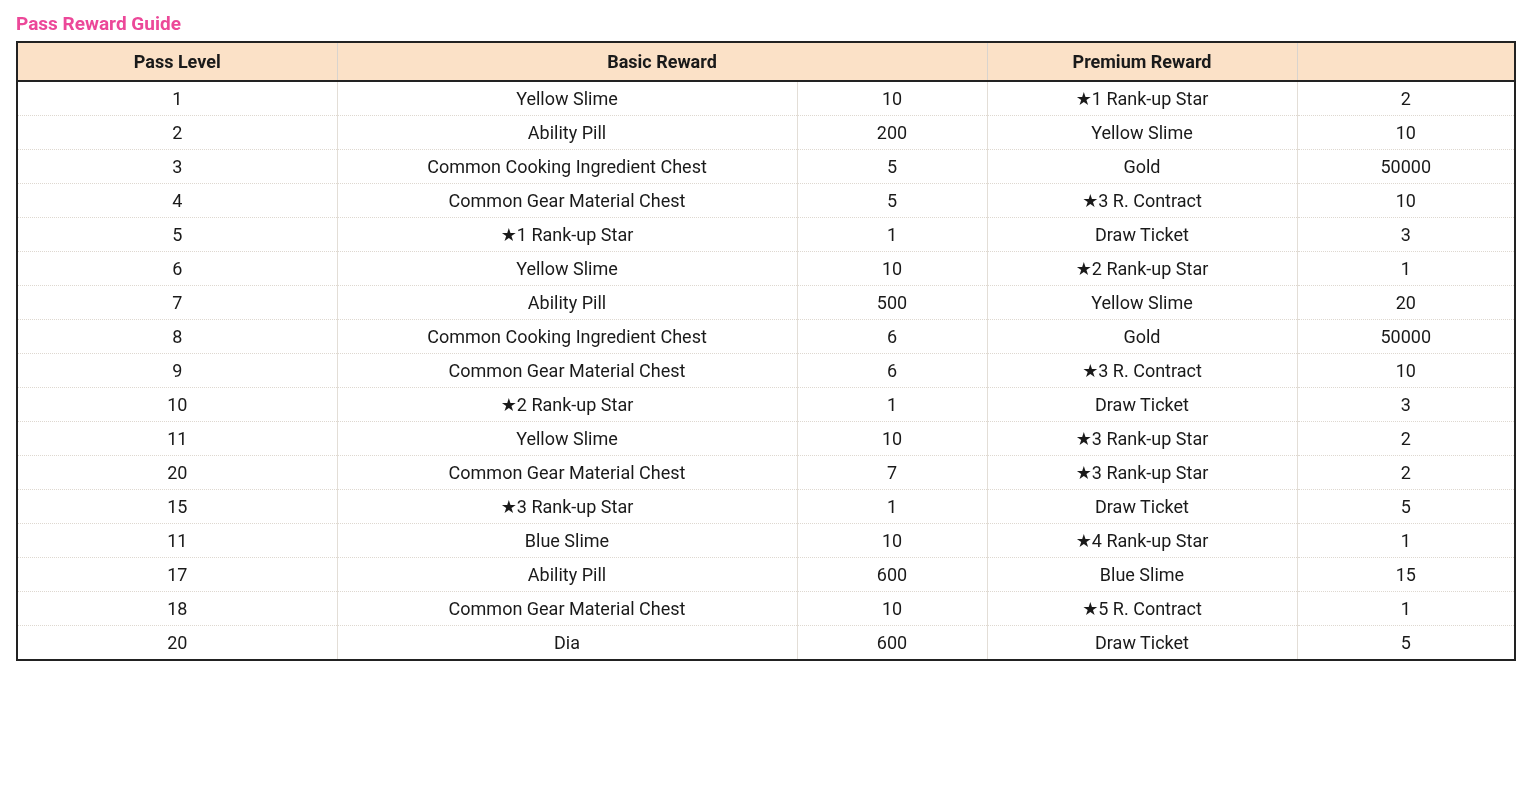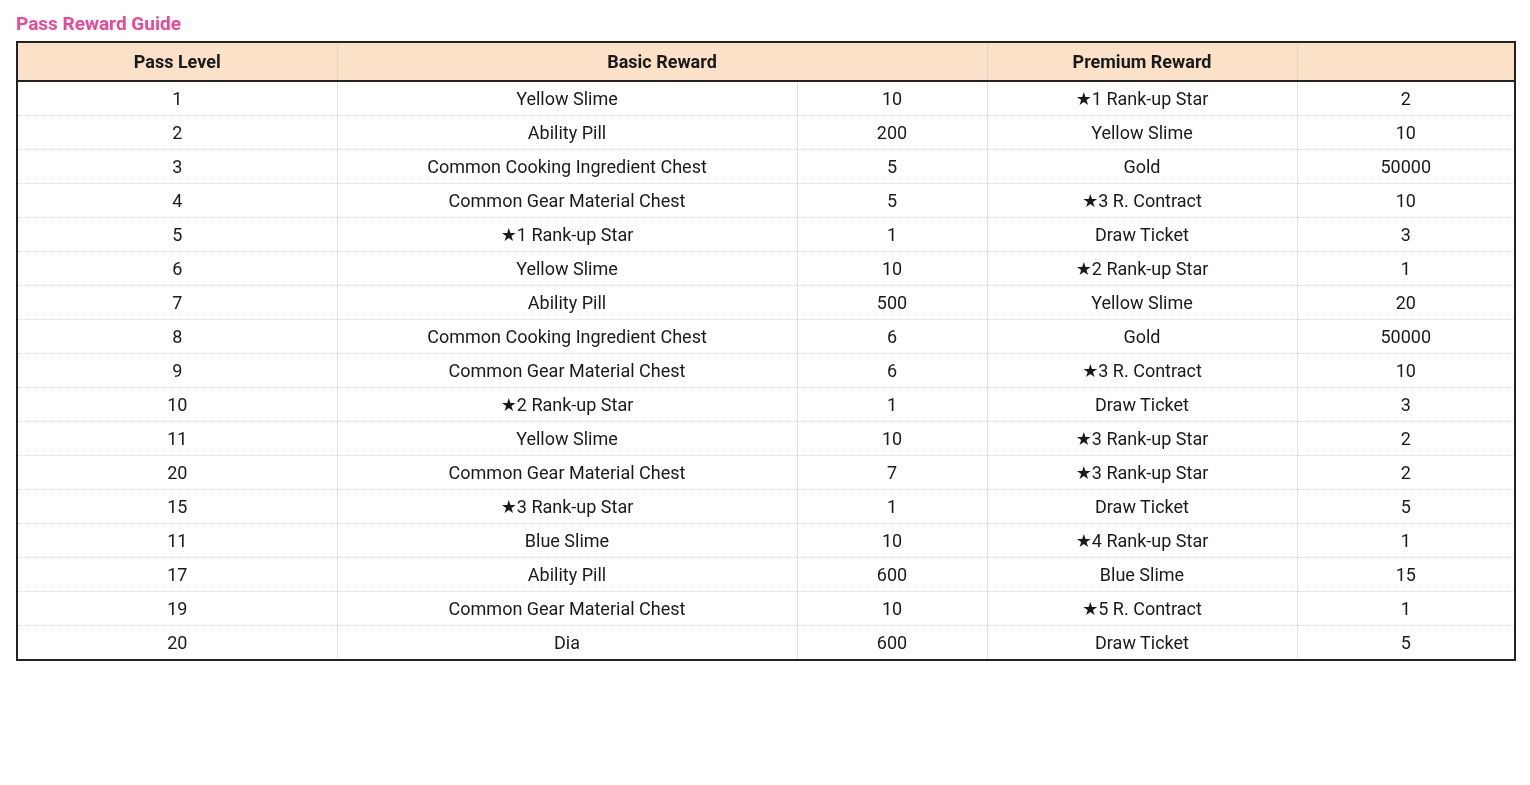--- a/index.html
+++ b/index.html
@@ -176,21 +176,21 @@
         <td>1</td>
       </tr>
       <tr>
         <td>17</td>
         <td>Ability Pill</td>
         <td>600</td>
         <td>Blue Slime</td>
         <td>15</td>
       </tr>
       <tr>
-        <td>19</td>
+        <td>18</td>
         <td>Common Gear Material Chest</td>
         <td>10</td>
         <td>★5 R. Contract</td>
         <td>1</td>
       </tr>
       <tr>
         <td>20</td>
         <td>Dia</td>
         <td>600</td>
         <td>Draw Ticket</td>

